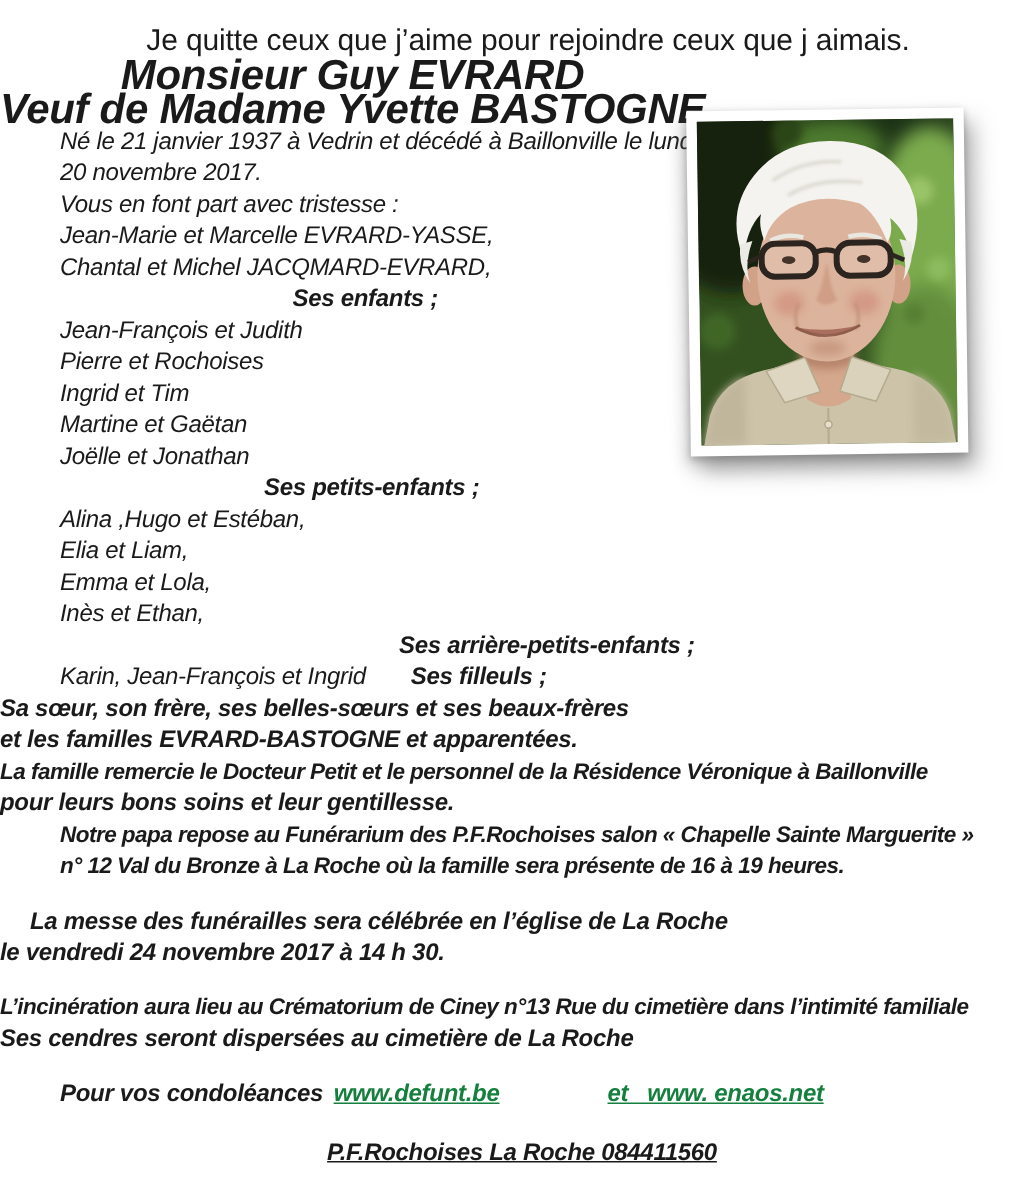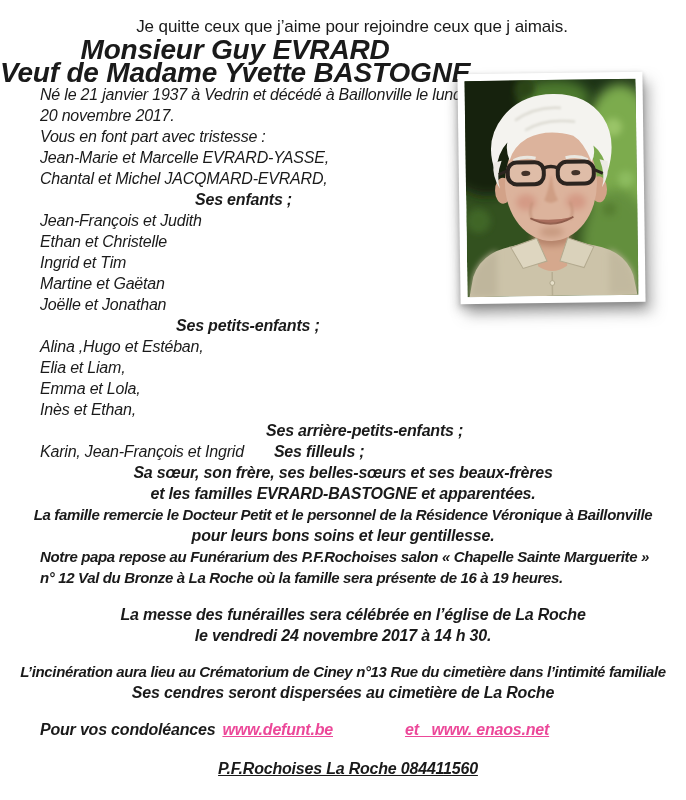--- a/index.html
+++ b/index.html
@@ -15,43 +15,43 @@
   }
   .t {
     font-size:16px;
     line-height:21px;
     font-style:italic;
     white-space:nowrap;
     letter-spacing:-0.2px;
   }
   .upright { font-style:normal; }
   .b { font-weight:700; }
-  .ctr { text-align:center; }
+  .ctr { }
   .ind { margin-left:40px; }
   .epigraph {
-    font-size:17px; line-height:22px;
+    font-size:20px; line-height:22px;
     text-align:center; padding-left:18px;
     letter-spacing:-0.1px;
   }
   .title-col { width:470px; text-align:center; }
   .title {
     font-size:28px; line-height:23px;
     font-weight:700; font-style:italic;
     letter-spacing:-0.2px; white-space:nowrap;
   }
   .lbl-enfants { margin-left:195px; }
   .lbl-petits { margin-left:176px; }
   .lbl-arriere { margin-left:266px; }
   .filleuls-label { display:inline-block; margin-left:30px; }
   .long { font-size:15px; letter-spacing:-0.35px; }
   .gap16 { margin-top:16px;padding-left:20px; }
   .gap15 { margin-top:15px; }
   .condolences-line { margin-top:15px; line-height:24px; }
   .link {
-    color:#ec4899;
+    color:#15803d;
     text-decoration:underline;
     cursor:pointer;
   }
   .link1 { margin-left:7px; }
   .link2 { margin-left:72px; white-space:pre; }
   .footer-line {
     margin-top:16px; text-align:center; padding-left:10px;
   }
   .footer-text { text-decoration:underline; }
 
@@ -84,21 +84,21 @@
 
   <div class="t ind">Né le 21 janvier 1937 à Vedrin et décédé à Baillonville le lundi</div>
   <div class="t ind">20 novembre 2017.</div>
   <div class="t ind">Vous en font part avec tristesse :</div>
 
   <div class="t ind">Jean-Marie et Marcelle EVRARD-YASSE,</div>
   <div class="t ind">Chantal et Michel JACQMARD-EVRARD,</div>
   <div class="t b lbl-enfants">Ses enfants ;</div>
 
   <div class="t ind">Jean-François et Judith</div>
-  <div class="t ind">Ethan et Christelle</div>
+  <div class="t ind">Pierre et Rochoises</div>
   <div class="t ind">Ingrid et Tim</div>
   <div class="t ind">Martine et Gaëtan</div>
   <div class="t ind">Joëlle et Jonathan</div>
   <div class="t b lbl-petits">Ses petits-enfants ;</div>
 
   <div class="t ind">Alina ,Hugo et Estéban,</div>
   <div class="t ind">Elia et Liam,</div>
   <div class="t ind">Emma et Lola,</div>
   <div class="t ind">Inès et Ethan,</div>
   <div class="t b lbl-arriere">Ses arrière-petits-enfants ;</div>

